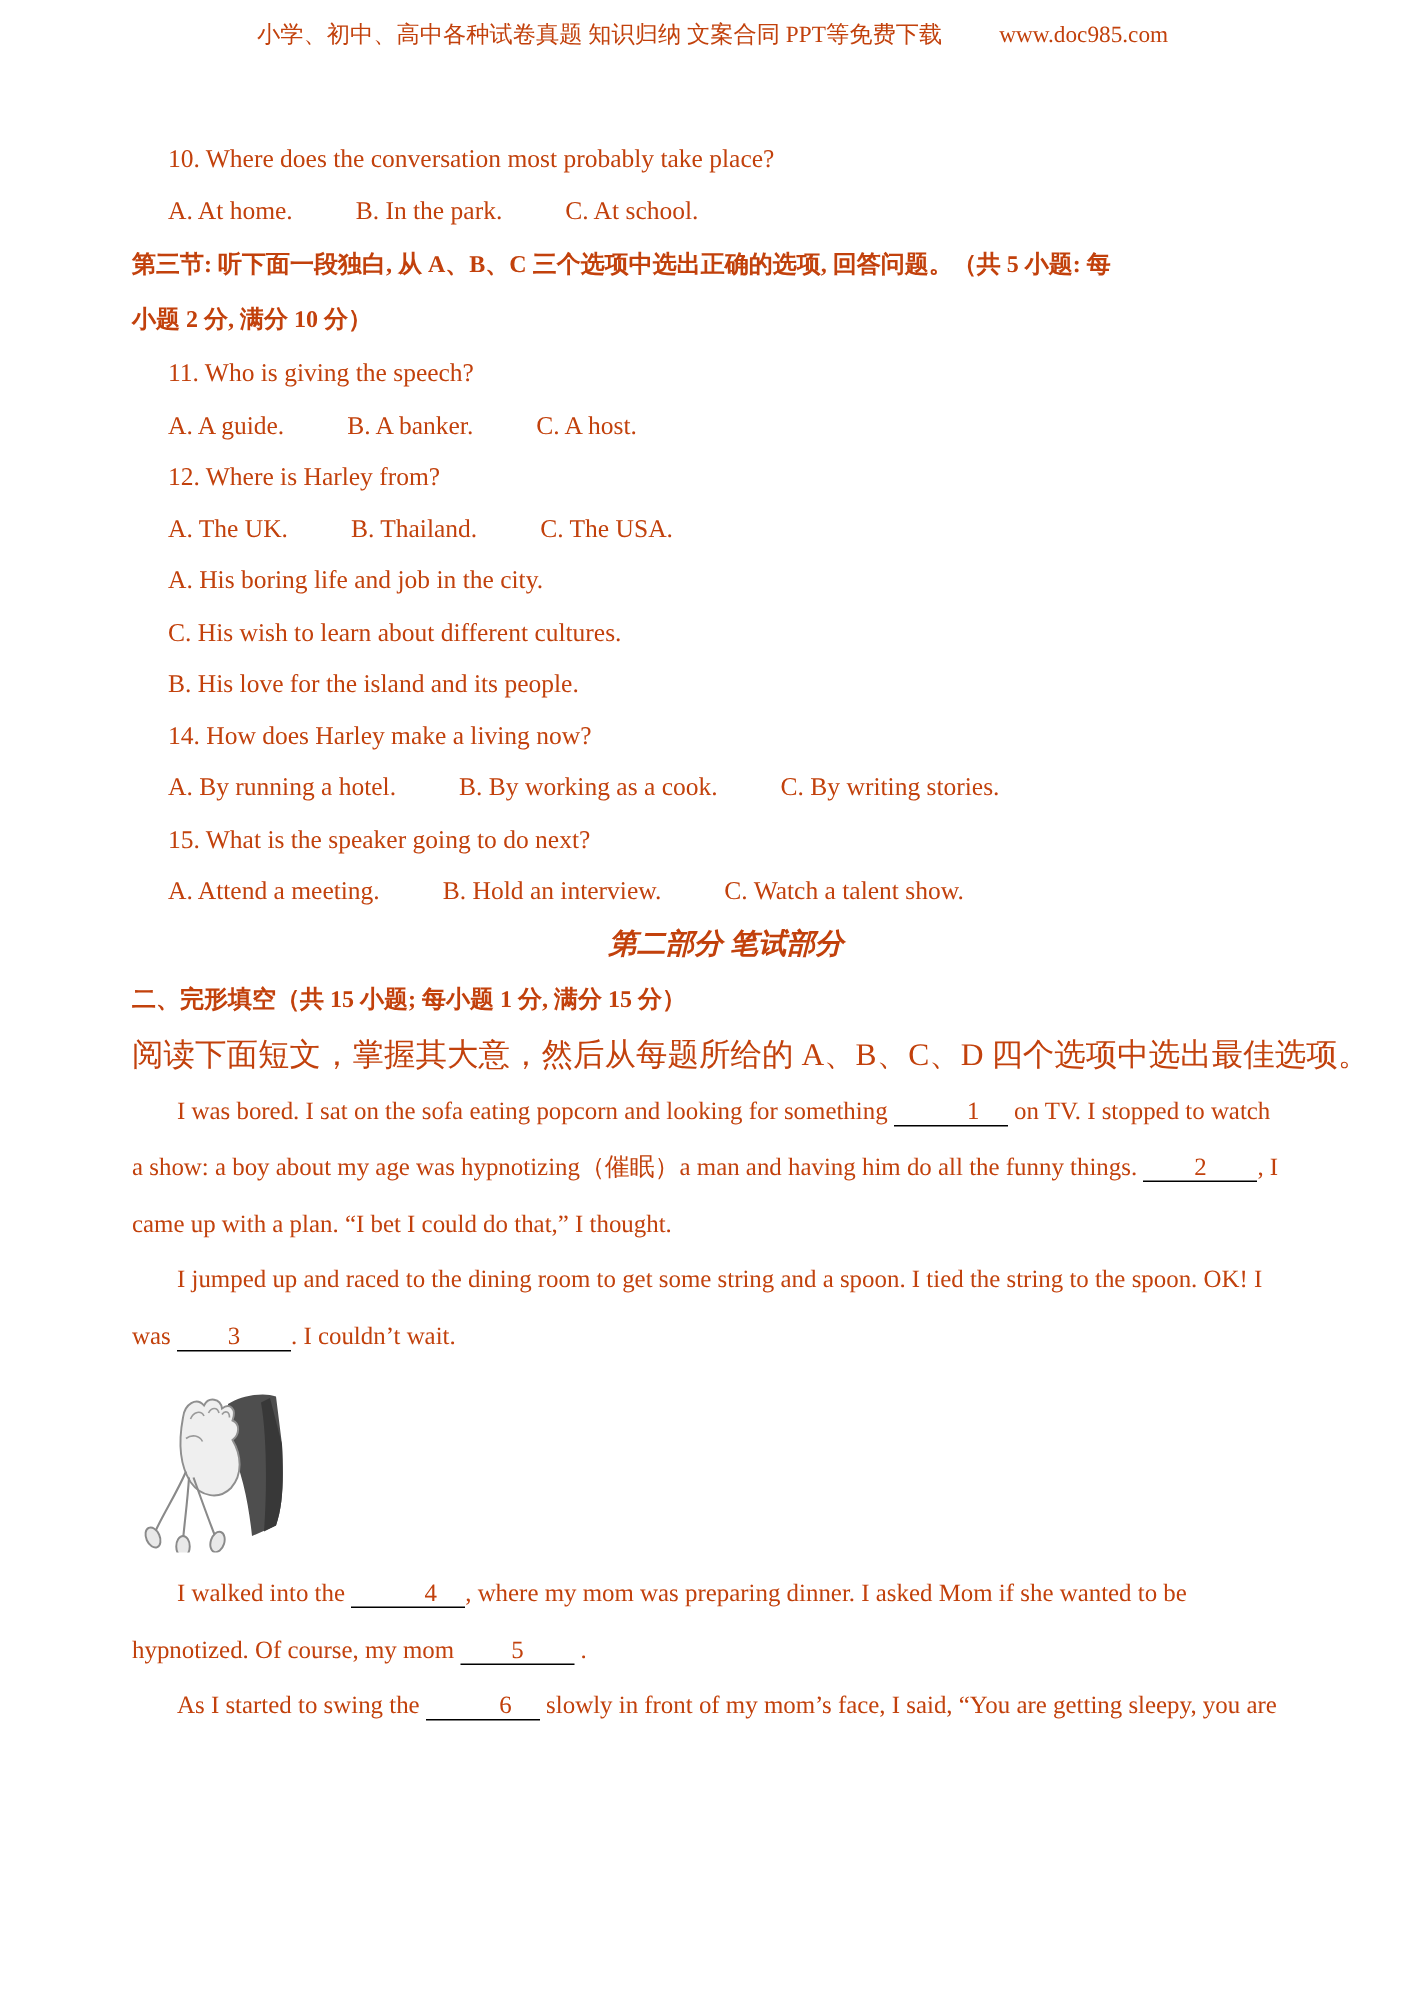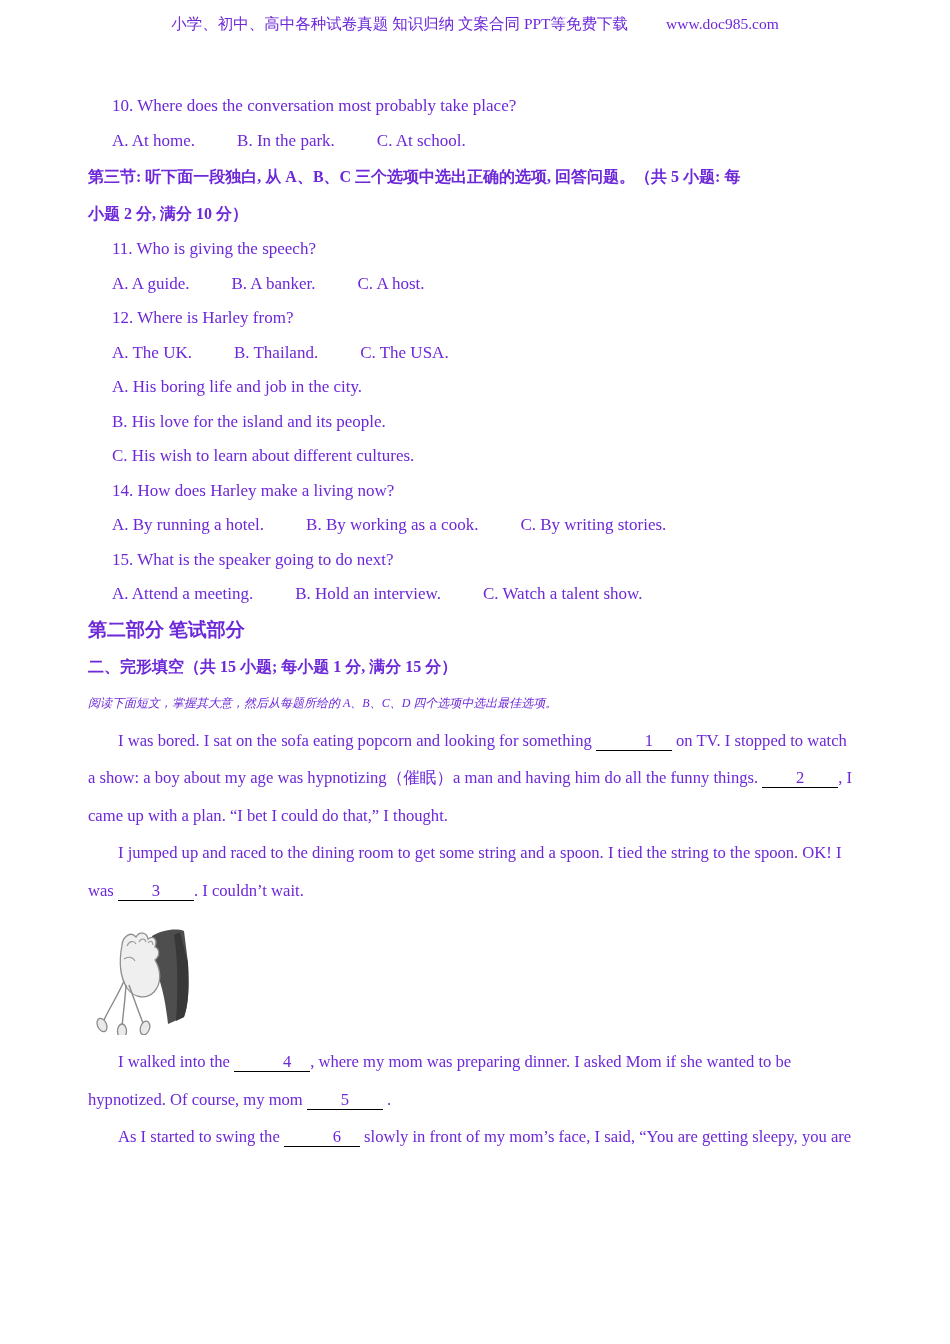--- a/index.html
+++ b/index.html
@@ -3,21 +3,21 @@
 <meta charset="utf-8">
 <title>Exam Paper</title>
 <style>
   * { box-sizing: border-box; }
   html, body { margin: 0; padding: 0; background: #ffffff; }
   .page {
     position: relative;
     width: 950px;
     height: 1344px;
     background: #ffffff;
-    color: #6d28d9;
+    color: #c2410c;
     font-family: "Liberation Serif", "DejaVu Serif", serif;
     overflow: hidden;
   }
   .top-header {
     padding-top: 13px;
     text-align: center;
     font-size: 15.5px;
     line-height: 22px;
     white-space: nowrap;
   }
@@ -35,26 +35,27 @@
   .hd {
     font-weight: bold;
     font-size: 16px;
     line-height: 37px;
     white-space: nowrap;
   }
   .hd-center {
     font-weight: bold;
     font-size: 19px;
     line-height: 36px;
+    text-align: center;
+    font-style: italic;
   }
   .cn-ins {
-    font-size: 12px;
+    font-size: 21px;
     line-height: 37px;
     white-space: nowrap;
-    font-style: italic;
   }
   .cl {
     font-size: 16.6px;
     line-height: 37.5px;
     white-space: nowrap;
     font-family: Liberation Serif, serif;
   }
   .indent { text-indent: 30px; }
   .blank {
     display: inline-block;
@@ -84,22 +85,22 @@
     <div class="hd">第三节: 听下面一段独白, 从 A、B、C 三个选项中选出正确的选项, 回答问题。（共 5 小题: 每</div>
     <div class="hd">小题 2 分, 满分 10 分）</div>
 
     <div class="ln">11. Who is giving the speech?</div>
     <div class="ln opts"><span class="opt">A. A guide.</span><span class="opt">B. A banker.</span><span class="opt">C. A host.</span></div>
 
     <div class="ln">12. Where is Harley from?</div>
     <div class="ln opts"><span class="opt">A. The UK.</span><span class="opt">B. Thailand.</span><span class="opt">C. The USA.</span></div>
 
     <div class="ln">A. His boring life and job in the city.</div>
+    <div class="ln">C. His wish to learn about different cultures.</div>
     <div class="ln">B. His love for the island and its people.</div>
-    <div class="ln">C. His wish to learn about different cultures.</div>
 
     <div class="ln">14. How does Harley make a living now?</div>
     <div class="ln opts"><span class="opt">A. By running a hotel.</span><span class="opt">B. By working as a cook.</span><span class="opt">C. By writing stories.</span></div>
 
     <div class="ln">15. What is the speaker going to do next?</div>
     <div class="ln opts"><span class="opt">A. Attend a meeting.</span><span class="opt">B. Hold an interview.</span><span class="opt">C. Watch a talent show.</span></div>
 
     <div class="hd-center">第二部分 笔试部分</div>
     <div class="hd">二、完形填空（共 15 小题; 每小题 1 分, 满分 15 分）</div>
     <div class="cn-ins">阅读下面短文，掌握其大意，然后从每题所给的 A、B、C、D 四个选项中选出最佳选项。</div>

